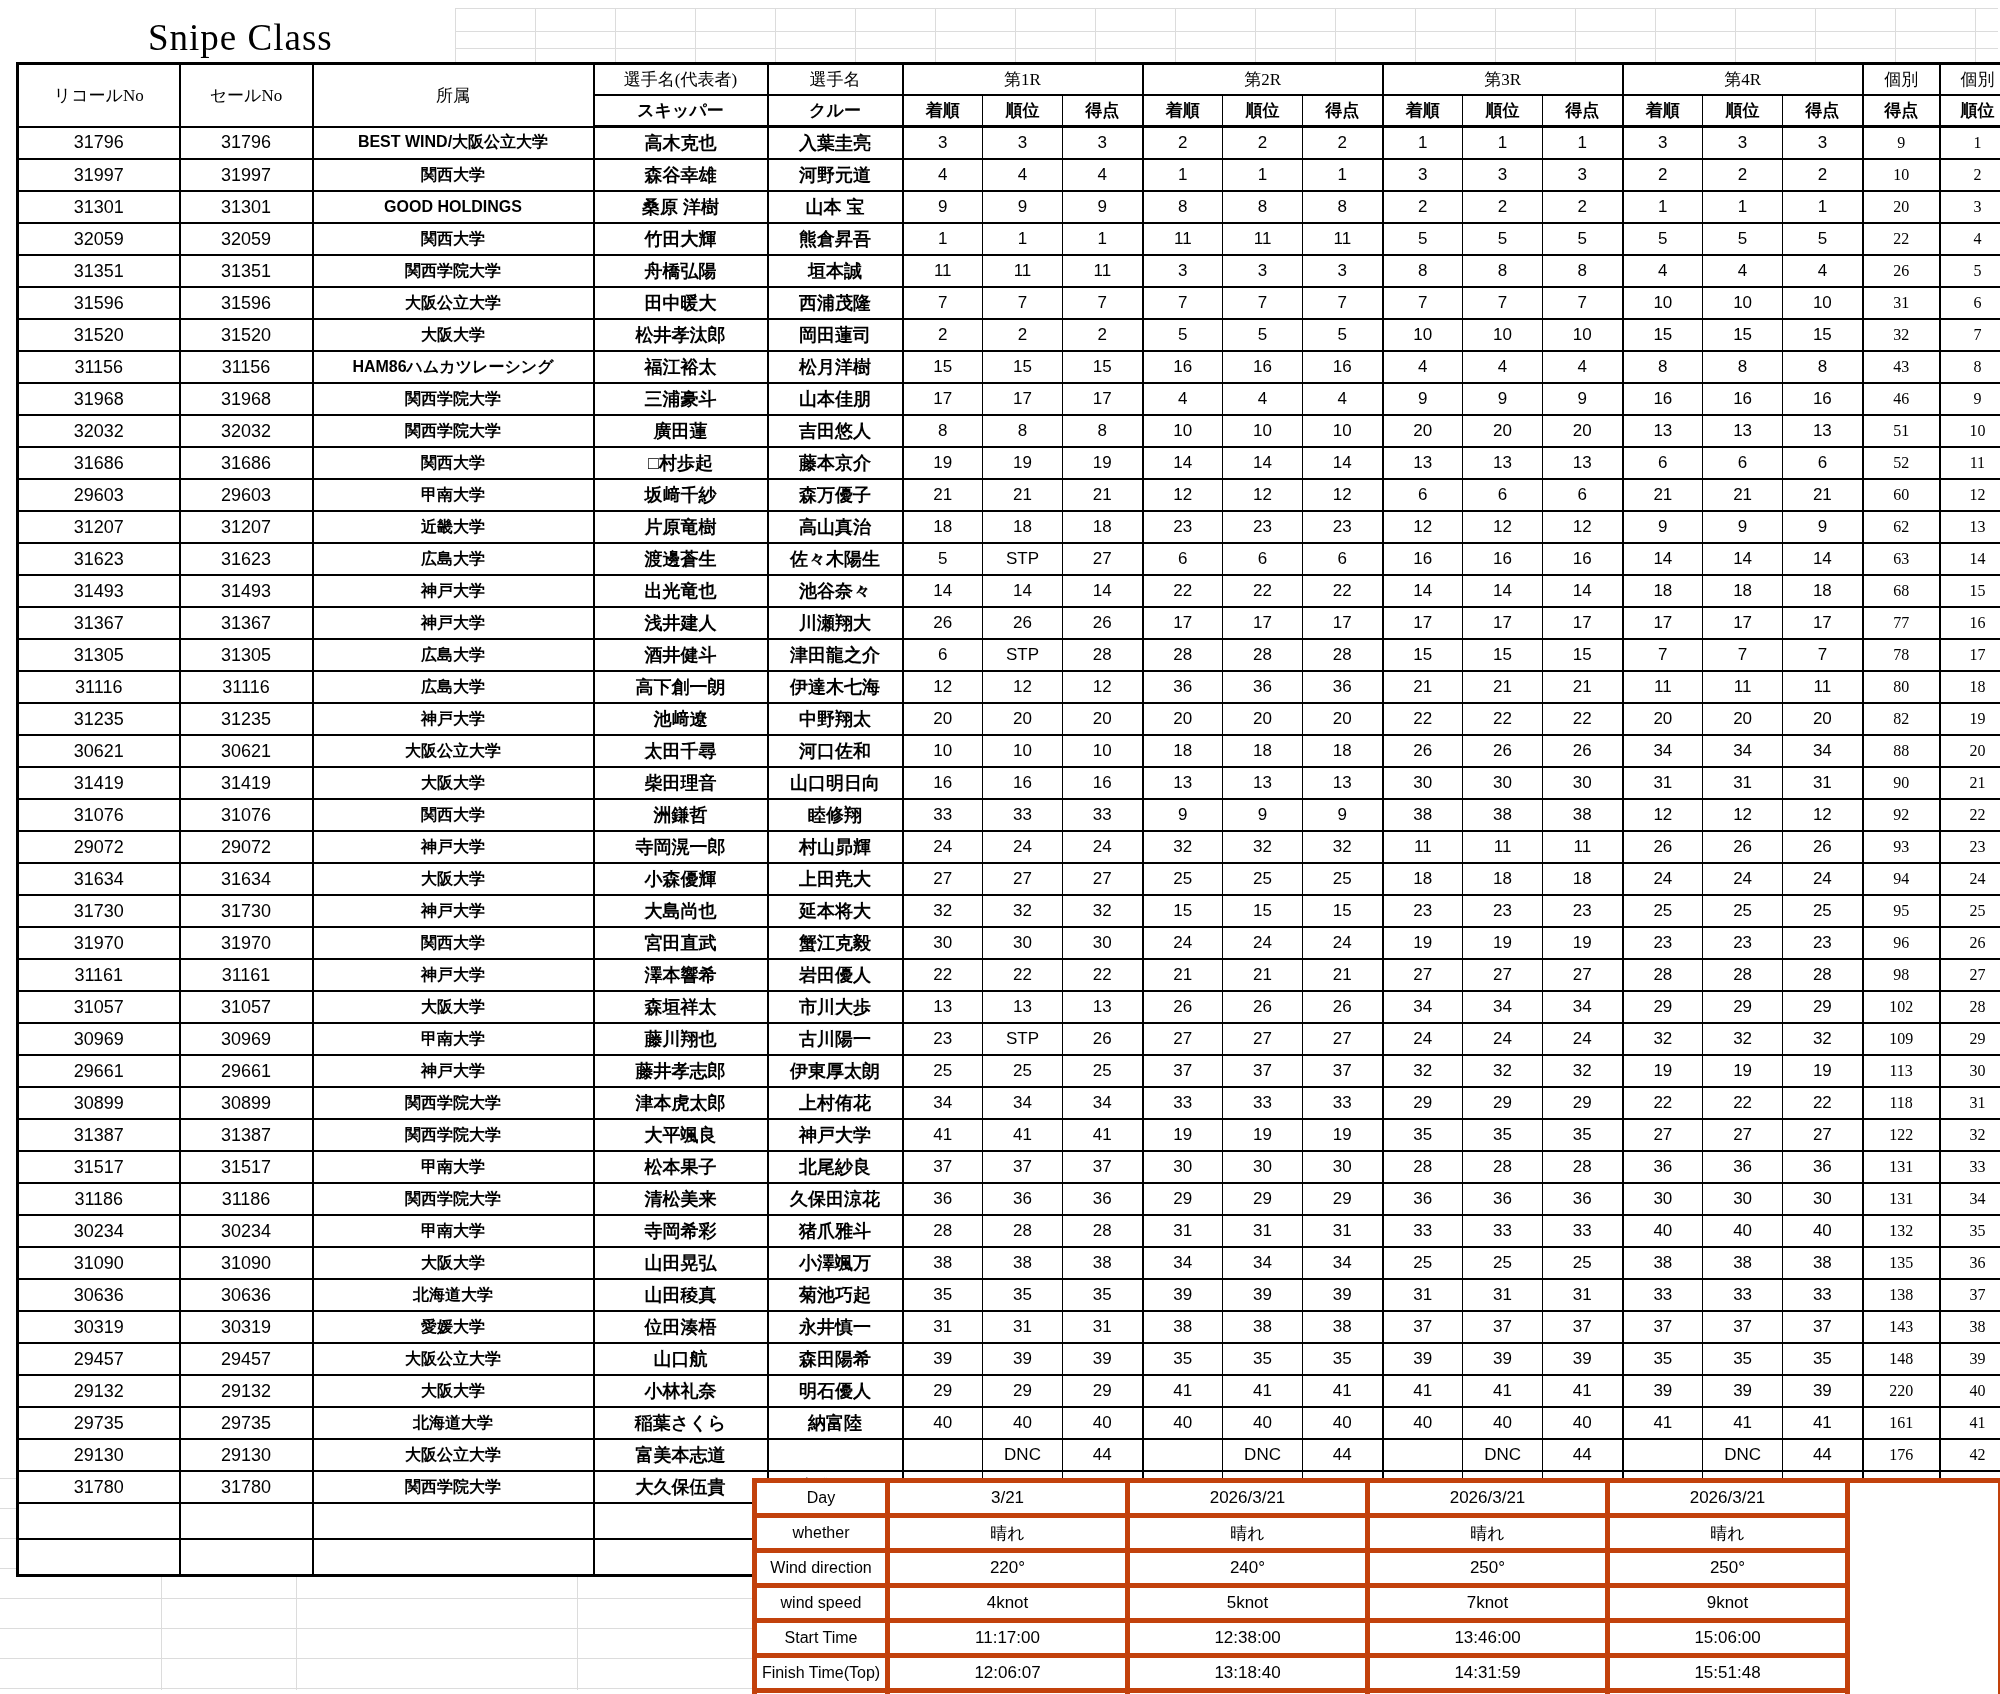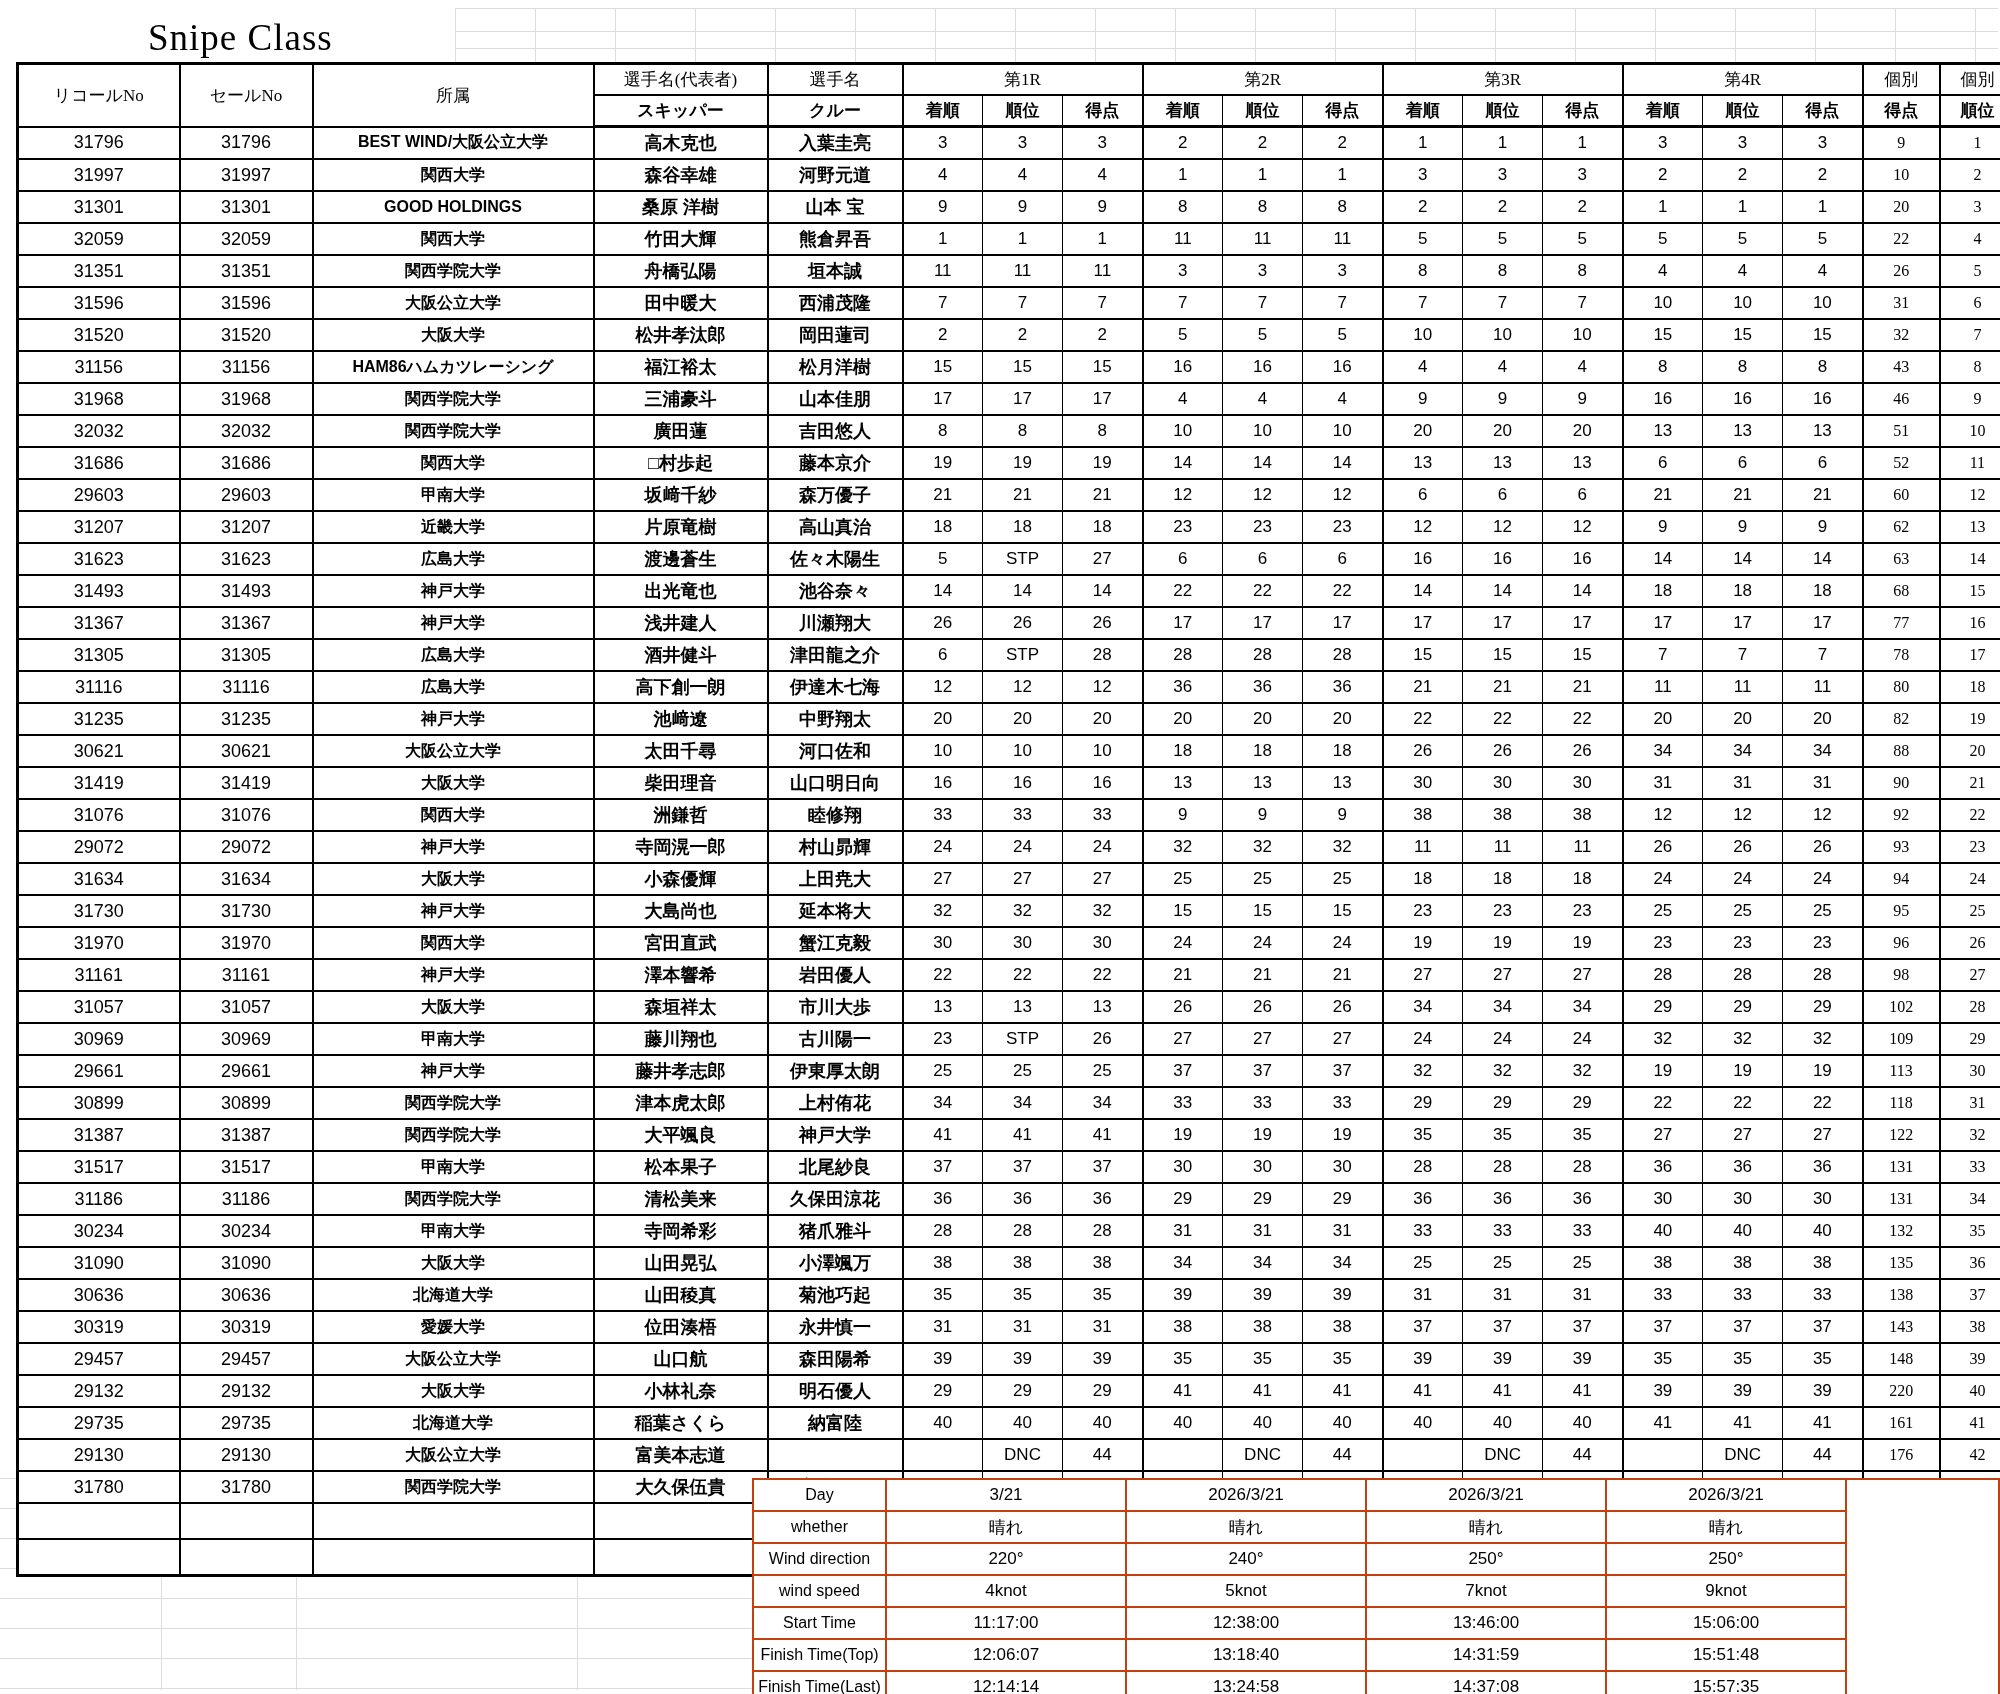--- a/index.html
+++ b/index.html
@@ -48,21 +48,21 @@
   td.cnum { font-size:18px; }
   td.aff  { font-size:16px; font-weight:bold;margin-top:22px; }
   td.name { font-size:18px; font-weight:bold; }
   td.race { font-size:17px; }
   td.tot, td.rnk { font-family:"Liberation Serif","DejaVu Serif",serif; font-size:16px; }
   table.wt {
     position:absolute; left:752px; top:1478px; width:1246px;
     border-collapse:collapse; table-layout:fixed; background:#fff; border:2px solid #000;
   }
   table.wt td {
-    border:2px solid #c2410c; height:30px; text-align:center; vertical-align:middle;
+    border:5px solid #c2410c; height:30px; text-align:center; vertical-align:middle;
     padding:0; white-space:nowrap;
   }
   td.wlabel { font-size:16px; }
   td.wval   { font-size:17px; }
 </style>
 </head>
 <body>
 
 <div class="title">Snipe Class</div>
 <div class="topgrid"></div>

